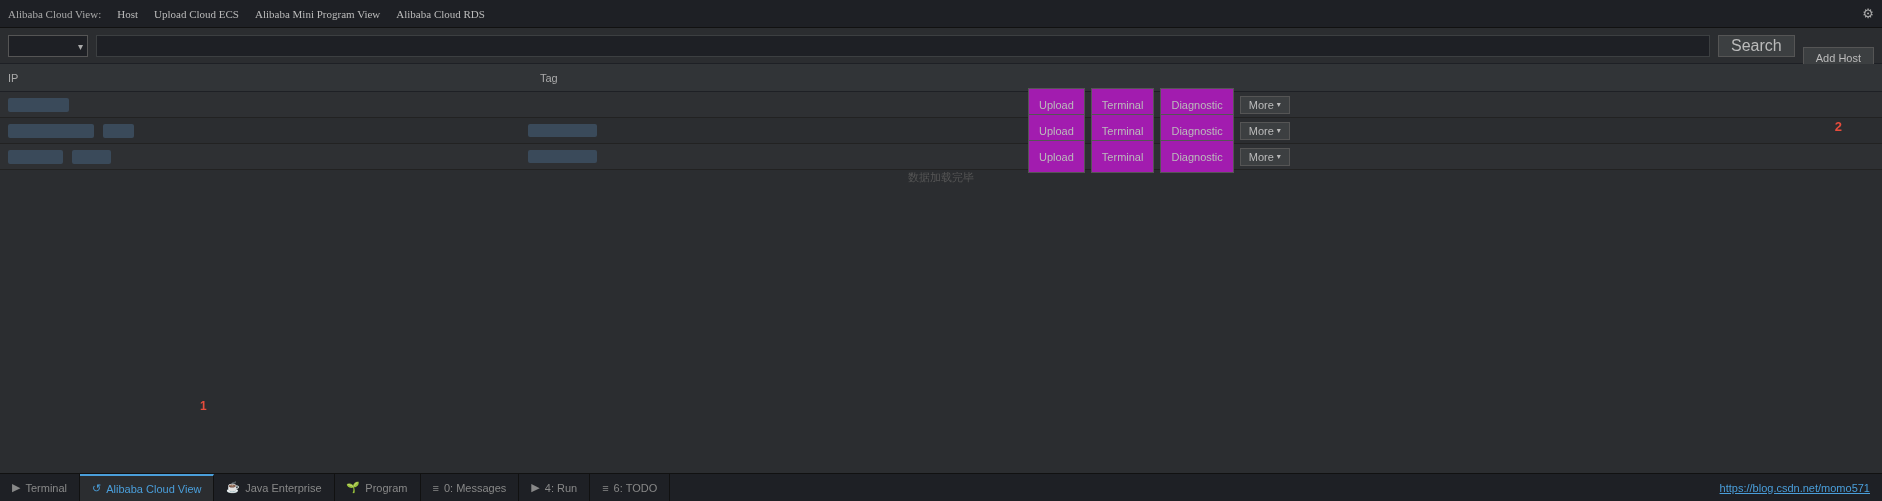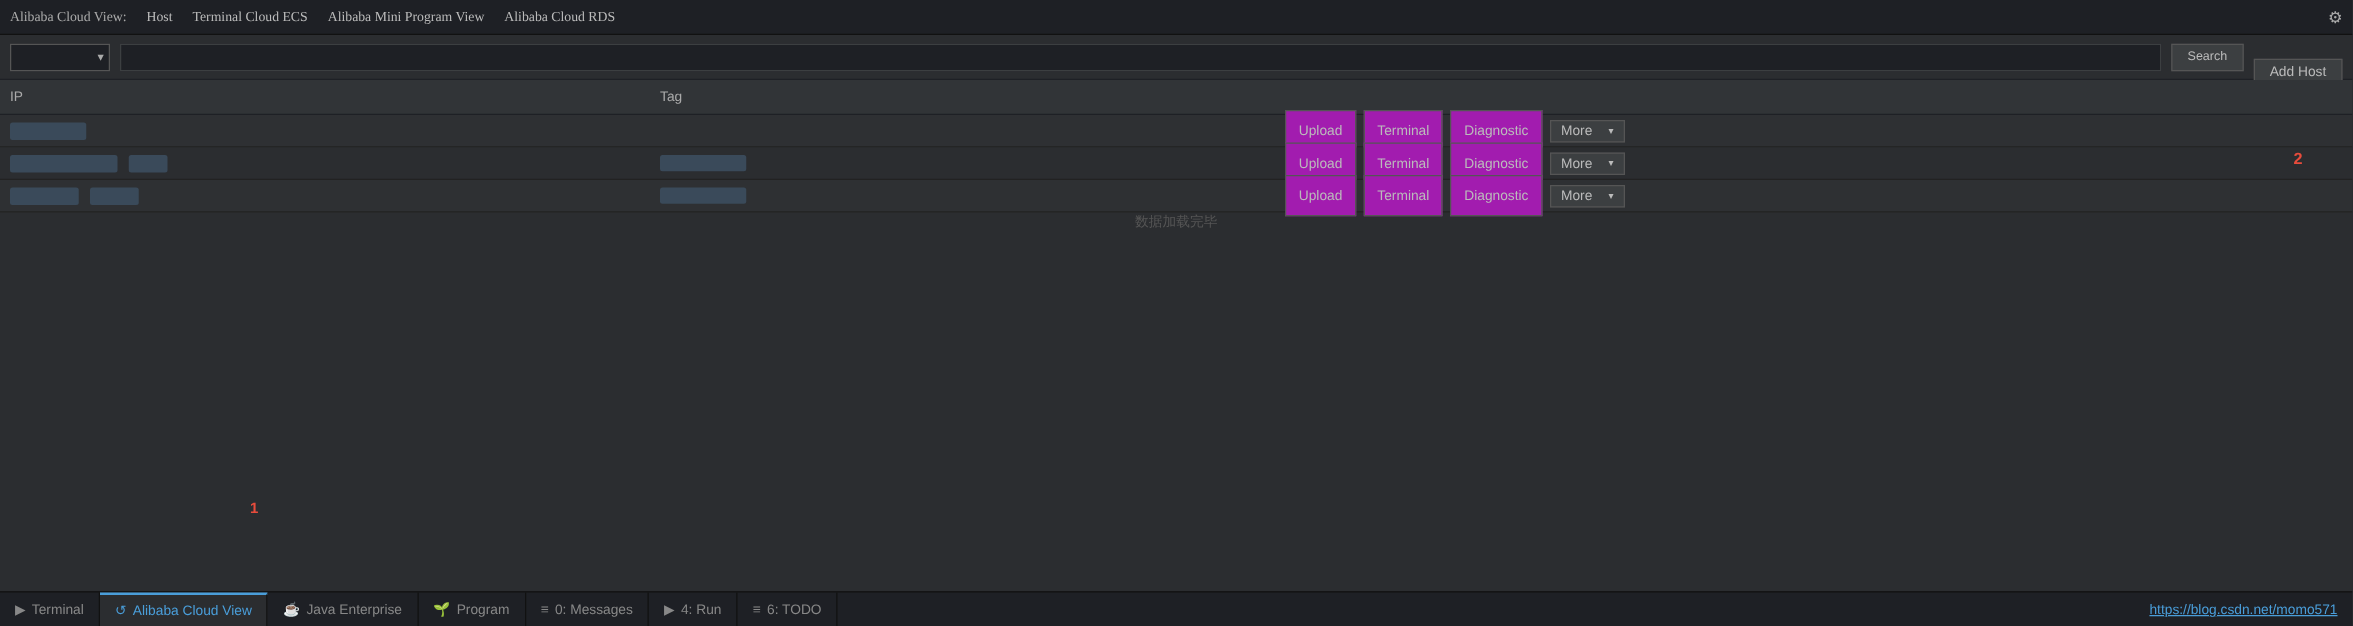--- a/index.html
+++ b/index.html
@@ -92,21 +92,21 @@
       height: 22px;
       padding: 0 8px;
       font-size: 11px;
     }
     .btn-search {
       background: #3c3f41;
       border: 1px solid #555;
       color: #bbb;
       height: 22px;
       padding: 0 12px;
-      font-size: 10px;
+      font-size: 16px;
       cursor: pointer;
     }
     .btn-add-host {
       background: #3c3f41;
       border: 1px solid #555;
       color: #bbb;
       height: 22px;
       padding: 0 12px;
       font-size: 11px;
       cursor: pointer;
@@ -114,21 +114,21 @@
     }
     .table-header {
       display: flex;
       align-items: center;
       height: 28px;
       background: #313437;
       border-bottom: 1px solid #1e2025;
       padding: 0 8px;
     }
     .col-ip { flex: 0 0 520px; color: #aaa; font-size: 11px; }
-    .col-tag { flex: 0 0 500px; color: #aaa; font-size: 11px; }
+    .col-tag { flex: 0 0 500px; color: #aaa; font-size: 11px; margin-left: 12px; }
     .col-actions { flex: 1; color: #aaa; font-size: 11px; }
 
     .table-row {
       display: flex;
       align-items: center;
       height: 26px;
       border-bottom: 1px solid #222;
       padding: 0 8px;
     }
     .table-row:nth-child(odd) { background: #2b2d30; }
@@ -162,21 +162,21 @@
     .more-btn {
       background: #3c3f41;
       border: 1px solid #555;
       color: #bbb;
       height: 18px;
       padding: 0 8px;
       font-size: 11px;
       cursor: pointer;
       display: flex;
       align-items: center;
-      gap: 13px;
+      gap: 3px;
     }
     .more-btn .arrow { font-size: 8px; }
 
     
     .annotation-2 {
       position: absolute;
       top: 55px;
       right: 40px;
       color: #e74c3c;
       font-size: 13px;
@@ -255,21 +255,21 @@
       font-weight: bold;
       pointer-events: none;
     }
   </style>
 </head>
 <body>
 
 <div class="top-nav">
   <span class="top-nav-label">Alibaba Cloud View:</span>
   <span class="top-nav-item">Host</span>
-  <span class="top-nav-item">Terminal Cloud ECS</span>
+  <span class="top-nav-item">Upload Cloud ECS</span>
   <span class="top-nav-item">Alibaba Mini Program View</span>
   <span class="top-nav-item">Alibaba Cloud RDS</span>
   <div class="top-nav-right">
     <span class="gear-icon">⚙</span>
   </div>
 </div>
 
 <div class="toolbar">
   <div class="select-wrapper">
     <select>

